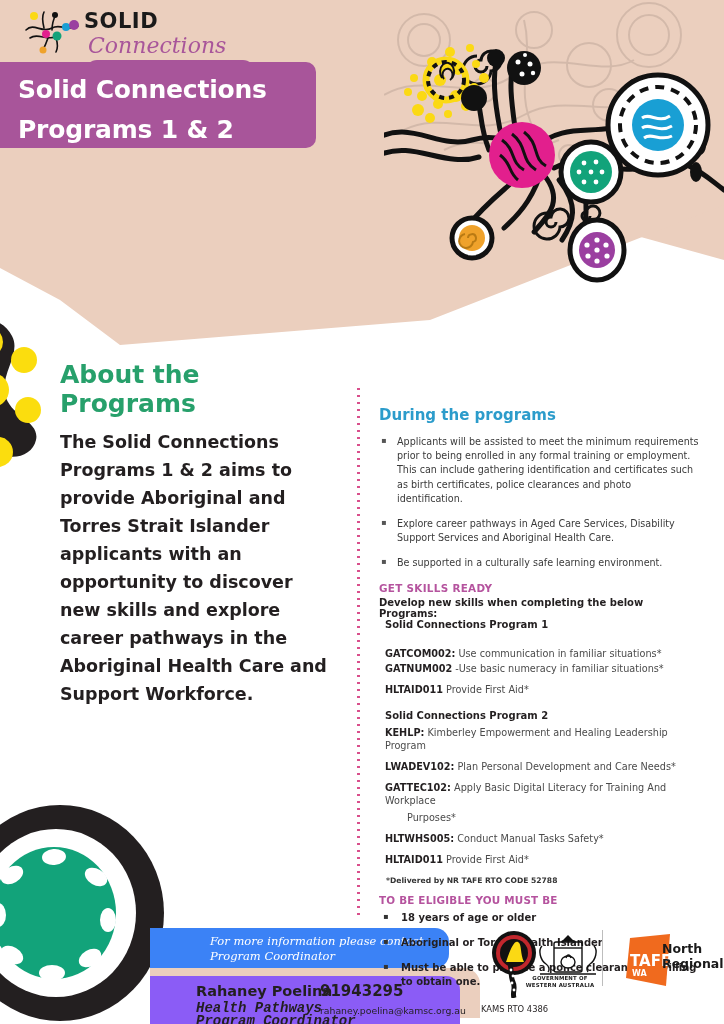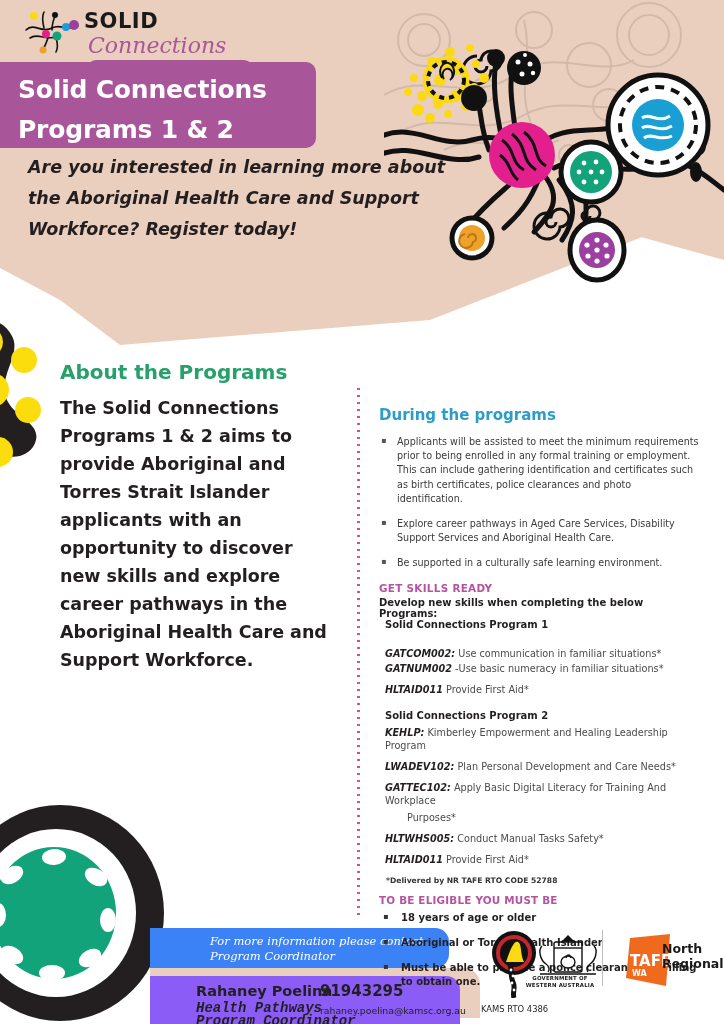--- a/index.html
+++ b/index.html
@@ -70,21 +70,21 @@
   .left-deco{ position:absolute; left:-34px; top:318px; width:110px; height:160px; z-index:3;}
 
   
   .wheel{ position:absolute; left:-44px; top:795px; width:230px; height:232px; z-index:3;}
 
   
   .col-left{
     position:absolute; left:60px; top:360px; width:270px; z-index:5;
   }
   .h-about{
-    color:#27A06B; font-weight:bold; font-size:20px; font-family:"DejaVu Sans", sans-serif;
+    color:#27A06B; font-weight:bold; font-size:25px; font-family:"DejaVu Sans", sans-serif;
     margin-bottom:10px;
   }
   .about-body{
     font-family:"DejaVu Sans", sans-serif; font-weight:bold; font-size:17.5px;
     line-height:28px; color:#231f20;
   }
 
   .divider{
     position:absolute; left:357px; top:388px; width:3px; height:530px; z-index:4;
     background-image: repeating-linear-gradient(to bottom, #D94F8C 0px, #D94F8C 2px, rgba(0,0,0,0) 2px, rgba(0,0,0,0) 7px);
@@ -115,21 +115,21 @@
   }
   .prog-title{
     font-weight:bold; font-size:10px; color:#231f20; margin-left:6px; margin-bottom:17px;
     font-family:"DejaVu Sans", sans-serif;
   }
   .unit{
     font-size:9.7px; color:#4a4a4a; margin-left:6px; margin-bottom:8px; line-height:13px;
     font-family:"DejaVu Sans", sans-serif;
   }
   .unit.tight{ margin-bottom:2px; }
-  .unit b{ color:#231f20; font-weight:bold;font-style:italic; }
+  .unit b{ color:#231f20; font-weight:bold; }
   .unit .cont{ display:block; margin-left:22px; margin-top:4px;}
   .delivered{
     font-size:7.6px; color:#333; margin-left:7px; margin-top:10px; margin-bottom:9px;
     font-family:"DejaVu Sans", sans-serif; font-weight:bold;
   }
   .h-eligible{
     color:#B5539E; font-weight:bold; font-size:10.4px; letter-spacing:.2px;
     font-family:"DejaVu Sans", sans-serif; margin-bottom:5px;
   }
   ul.bullets2{ list-style:none; }
@@ -365,21 +365,20 @@
         <span>Connect, Learn, Grow</span>
       </div>
     </div>
   </div>
 
   <div class="title-banner">
     <div class="line">Solid Connections</div>
     <div class="line">Programs 1 &amp; 2</div>
   </div>
 
-  <div class="subtitle">Are you interested in learning more about the Aboriginal Health Care and Support Workforce? Register today!</div>
 
   <div class="left-deco">
     <svg width="110" height="160" viewBox="0 0 110 160">
       <path d="M18 4 C-14 26, -16 92, 22 128 C40 146, 66 140, 70 122 C74 104, 48 100, 40 80 C32 58, 56 36, 46 18 C40 6, 28 0, 18 4 Z" fill="#231f20"></path>
       <g fill="#FBDD0E">
         <circle cx="22" cy="24" r="15"></circle>
         <circle cx="58" cy="42" r="13"></circle>
         <circle cx="26" cy="72" r="17"></circle>
         <circle cx="62" cy="92" r="13"></circle>
         <circle cx="16" cy="104" r="10"></circle>

